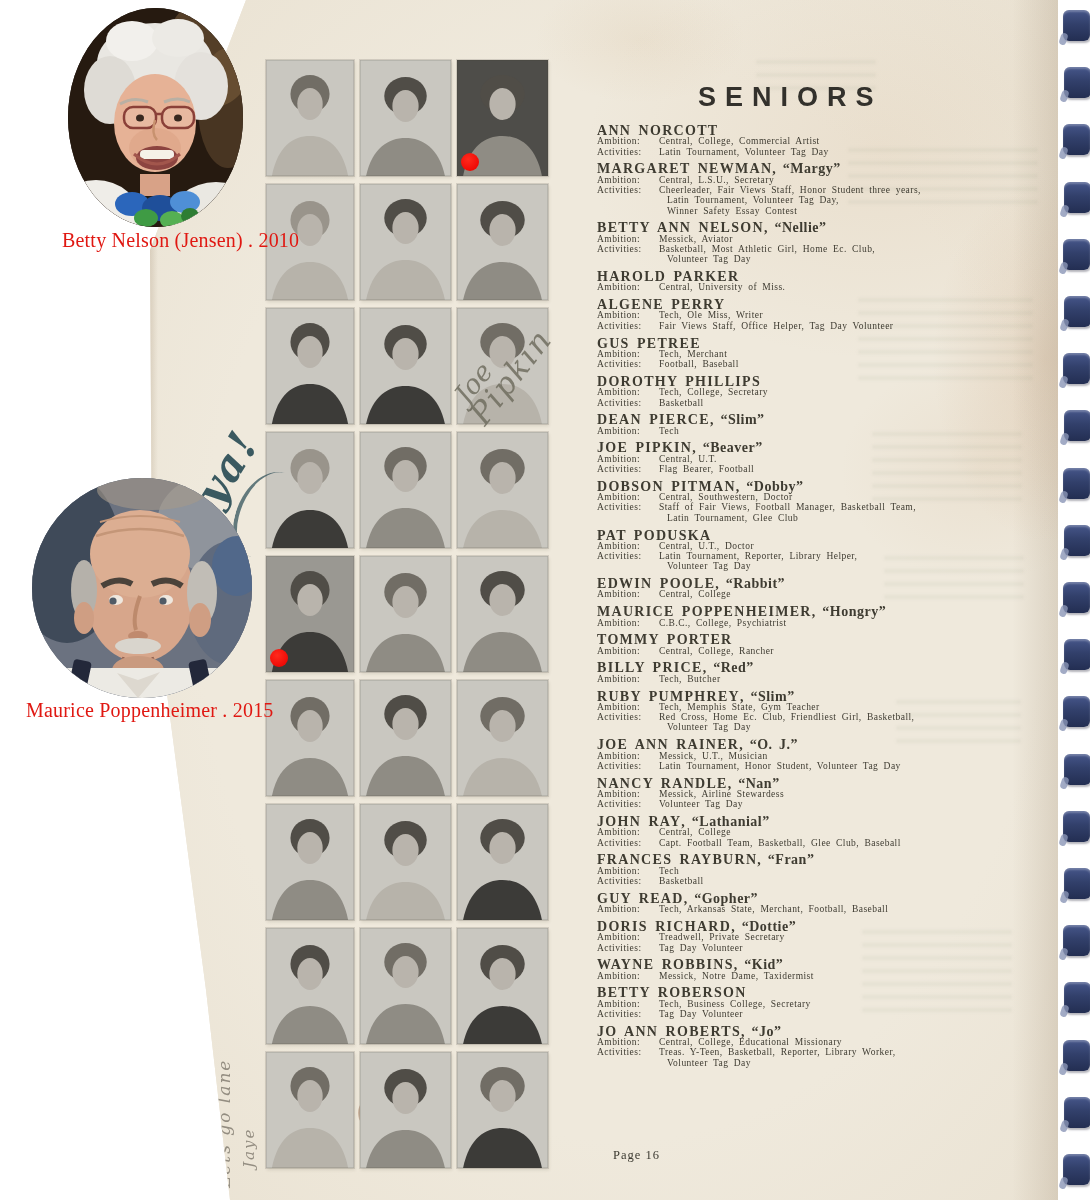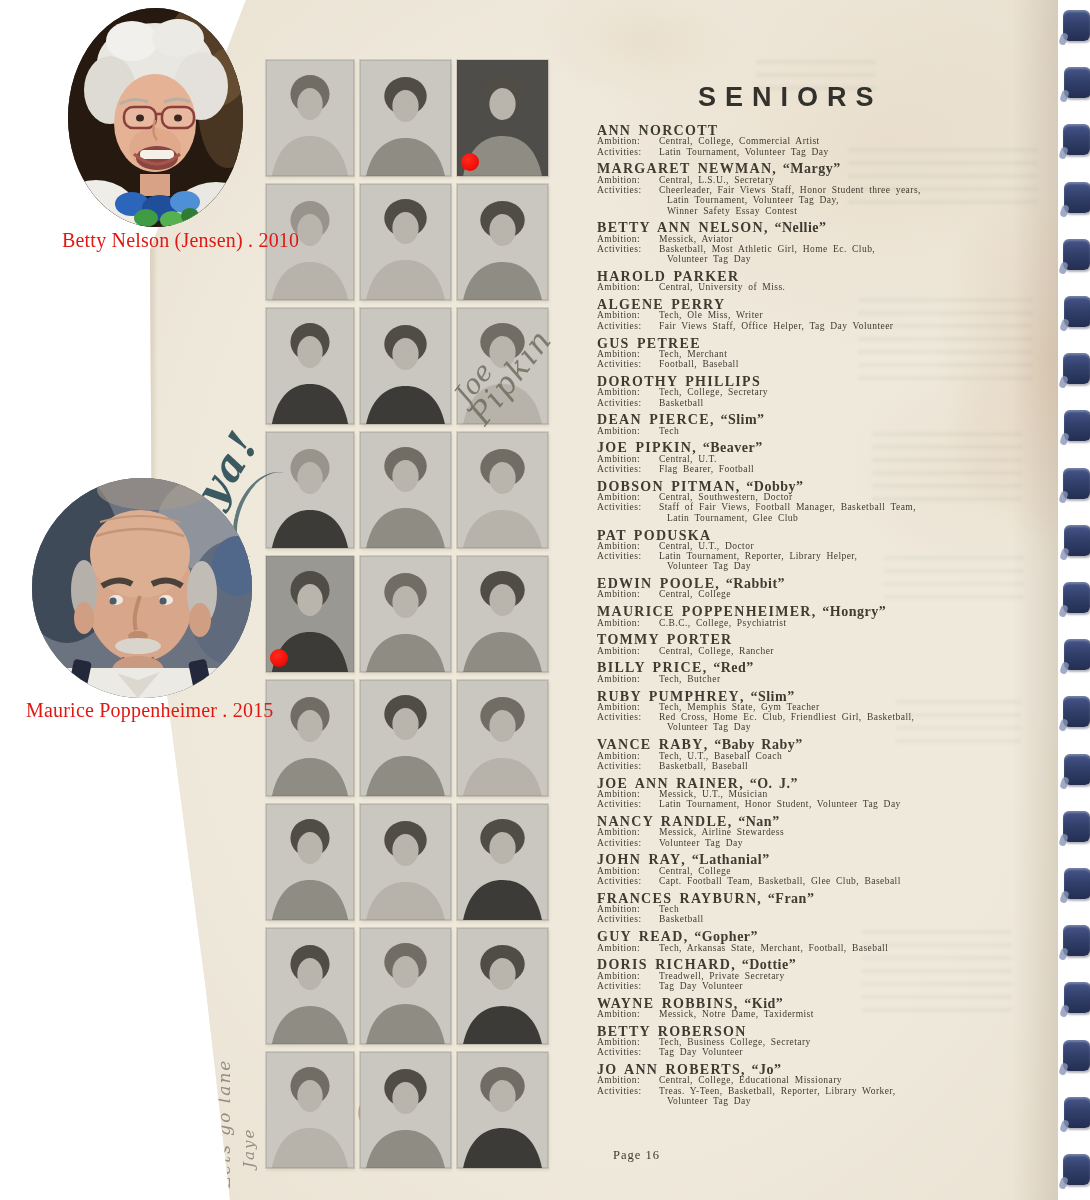--- a/index.html
+++ b/index.html
@@ -427,25 +427,20 @@
       </div>
       <div class="entry">
         <div class="e-name"><span>BILLY PRICE</span><span class="e-nick">, “Red”</span></div>
         <div class="e-row"><span class="e-label">Ambition:</span><span class="e-val">Tech, Butcher</span></div>
       </div>
       <div class="entry">
         <div class="e-name"><span>RUBY PUMPHREY</span><span class="e-nick">, “Slim”</span></div>
         <div class="e-row"><span class="e-label">Ambition:</span><span class="e-val">Tech, Memphis State, Gym Teacher</span></div>
         <div class="e-row"><span class="e-label">Activities:</span><span class="e-val">Red Cross, Home Ec. Club, Friendliest Girl, Basketball,</span></div>
         <div class="e-cont">Volunteer Tag Day</div>
-      </div>
-      <div class="entry">
-        <div class="e-name"><span>VANCE RABY</span><span class="e-nick">, “Baby Raby”</span></div>
-        <div class="e-row"><span class="e-label">Ambition:</span><span class="e-val">Tech, U.T., Baseball Coach</span></div>
-        <div class="e-row"><span class="e-label">Activities:</span><span class="e-val">Basketball, Baseball</span></div>
       </div>
       <div class="entry">
         <div class="e-name"><span>JOE ANN RAINER</span><span class="e-nick">, “O. J.”</span></div>
         <div class="e-row"><span class="e-label">Ambition:</span><span class="e-val">Messick, U.T., Musician</span></div>
         <div class="e-row"><span class="e-label">Activities:</span><span class="e-val">Latin Tournament, Honor Student, Volunteer Tag Day</span></div>
       </div>
       <div class="entry">
         <div class="e-name"><span>NANCY RANDLE</span><span class="e-nick">, “Nan”</span></div>
         <div class="e-row"><span class="e-label">Ambition:</span><span class="e-val">Messick, Airline Stewardess</span></div>
         <div class="e-row"><span class="e-label">Activities:</span><span class="e-val">Volunteer Tag Day</span></div>

